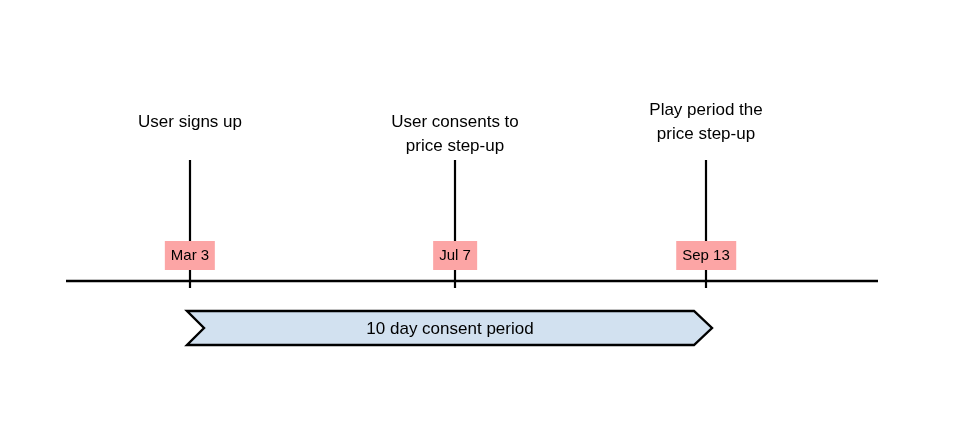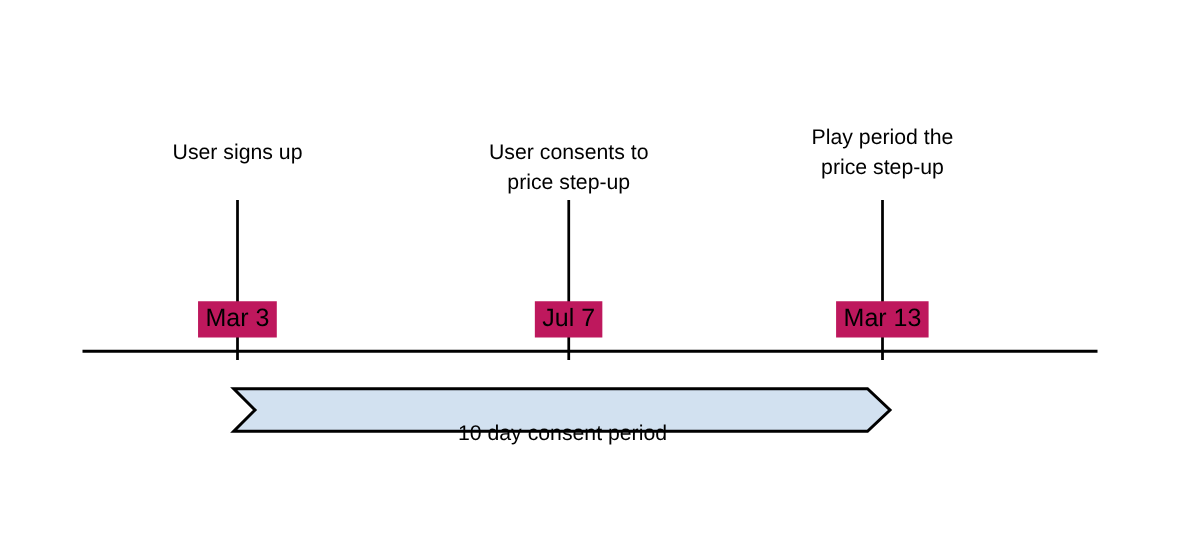--- a/index.html
+++ b/index.html
@@ -31,38 +31,37 @@
     text-align: center;
     font-size: 17px;
     line-height: 24px;
     color: #000000;
     white-space: pre-line;
     transform: translateX(-50%);
     pointer-events: none;
   }
   .date-chip {
     position: absolute;
-    font-size: 20px;
+    font-size: 15px;
     line-height: 22px;
     color: #000000;
-    background: #be185d;
+    background: #fca5a5;
     padding: 3px 6px 4px 6px;
     transform: translateX(-50%);
     white-space: nowrap;
   }
   .banner-label {
     position: absolute;
     font-size: 17px;
     line-height: 22px;
     color: #000000;
     text-align: center;
     transform: translate(-50%, -50%);
     white-space: nowrap;
     pointer-events: none;
-    margin-top: 18px;
   }
 </style>
 </head>
 <body>
 
 <div id="diagram">
 
   <svg class="tl-svg" viewBox="0 0 958 446">
 
     <line id="axis-line" x1="66" y1="281" x2="878" y2="281" stroke="#000000" stroke-width="2.4"></line>
@@ -79,17 +78,17 @@
   <div class="evt-label" style="left:455px; top:110px; width:230px;">User consents to
 price step-up</div>
 
   <div class="evt-label" style="left:706px; top:98px; width:230px;">Play period the
 price step-up</div>
 
   <div class="date-chip" style="left:190px; top:241px;">Mar 3</div>
 
   <div class="date-chip" style="left:455px; top:241px;">Jul 7</div>
 
-  <div class="date-chip" style="left:706px; top:241px;">Mar 13</div>
+  <div class="date-chip" style="left:706px; top:241px;">Sep 13</div>
 
   <div class="banner-label" style="left:450px; top:329px;">10 day consent period</div>
 
 </div>
 
 </body></html>

